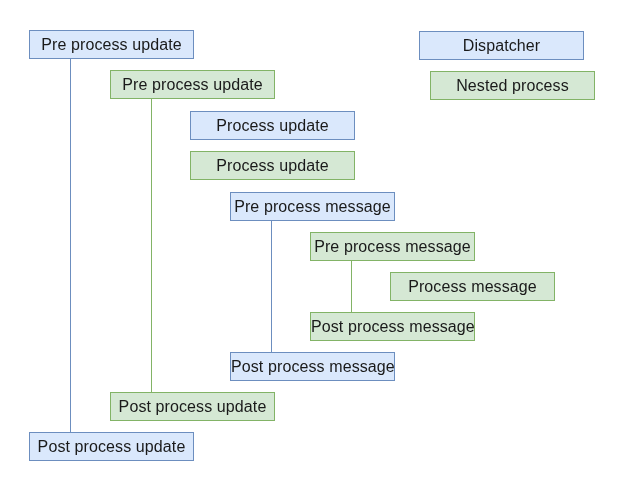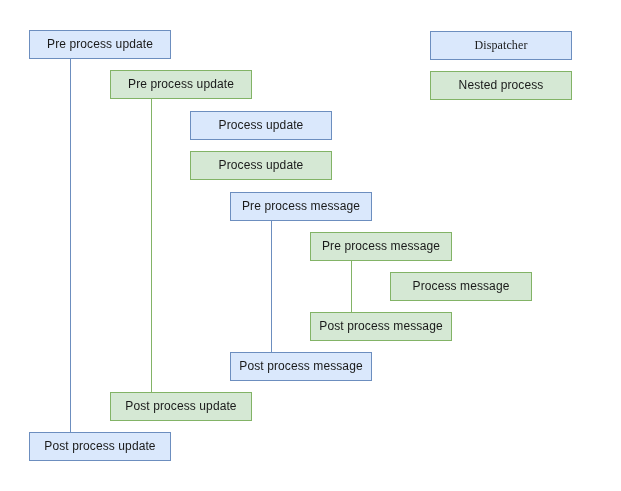--- a/index.html
+++ b/index.html
@@ -13,26 +13,26 @@
   #canvas {
     position: relative;
     width: 621px;
     height: 491px;
     background: #ffffff;
     overflow: hidden;
   }
   .node {
     position: absolute;
     box-sizing: border-box;
-    width: 142px;
+    width: 165px;
     height: 29px;
     border: 1px solid #6c8ebf;
     background: #dae8fc;
     color: #1a1a1a;
-    font-size: 12px;
+    font-size: 16px;
     line-height: 27px;
     text-align: center;
     white-space: nowrap;
     letter-spacing: 0.1px;
     z-index: 2;
   }
   .node.green {
     border-color: #82b366;
     background: #d5e8d4;
   }
@@ -74,17 +74,17 @@
   <div class="node" style="left:29px; top:432px;">Post process update</div>
 
   <div class="edge" style="left:70px; top:59px; height:373px;"></div>
 
   <div class="edge green" style="left:151px; top:99px; height:293px;"></div>
 
   <div class="edge" style="left:271px; top:221px; height:131px;"></div>
 
   <div class="edge green" style="left:351px; top:261px; height:51px;"></div>
 
-  <div class="node" style="left:430px; top:31px;font-family:Liberation Serif, serif;">Dispatcher</div>
+  <div class="node" style="left:419px; top:31px;">Dispatcher</div>
 
   <div class="node green" style="left:430px; top:71px;">Nested process</div>
 
 </div>
 
 </body></html>

